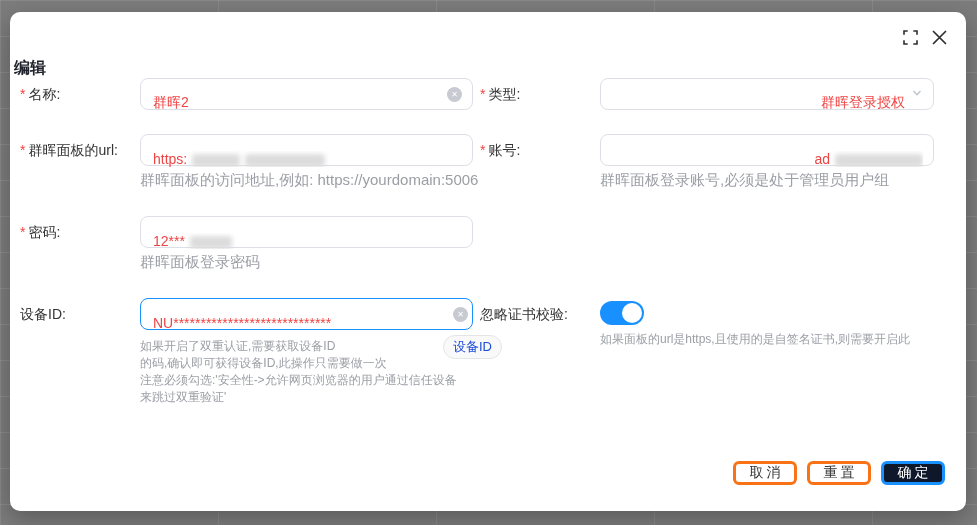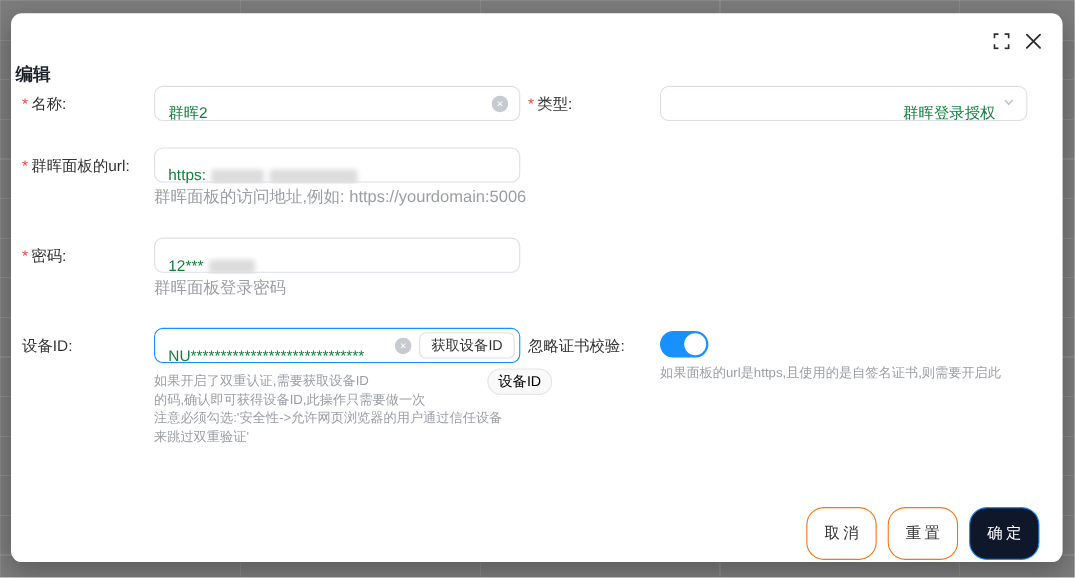--- a/index.html
+++ b/index.html
@@ -23,21 +23,21 @@
   .lbl { width:120px; min-width:120px; padding-right:6px;
     line-height:32px; color:#333; white-space:nowrap; }
   .req { color:#f53f3f; margin-right:3px; font-size:14px; }
   .fbody { display:flex; flex-direction:column; }
 
   .ctl-input { height:32px; border:1px solid #dcdfe6; border-radius:8px; background:#fff;
     display:flex; align-items:center; padding:0 10px 0 12px; }
   .w-a .ctl-input { width:333px; }
   .w-b .ctl-input { width:334px;text-align:right; }
   .ctl-input.focused { border-color:#1890ff; padding-right:4px; }
-  .val { flex:1; color:#15803d; white-space:nowrap; overflow:hidden;margin-top:18px; }
+  .val { flex:1; color:#ef4444; white-space:nowrap; overflow:hidden;margin-top:18px; }
   .blur-blob { display:inline-block; height:13px; border-radius:3px; background:#dcdcdc;
     filter:blur(2.5px); vertical-align:middle; margin-left:5px; }
   .clear-btn { width:15px; height:15px; border-radius:50%; background:#c7cad1; color:#fff;
     font-size:8px; line-height:15px; text-align:center; flex:none; cursor:pointer; }
   .chev { flex:none; margin-left:6px; }
 
   .get-btn { height:24px; padding:0 10px; border:1px solid #dcdfe6; border-radius:6px;
     background:#fff; font-size:13px; color:#333; margin-left:7px; white-space:nowrap;
     cursor:pointer; flex:none; }
 
@@ -45,25 +45,25 @@
     position:relative; margin-top:3px; cursor:pointer; }
   .switch .knob { position:absolute; right:2px; top:2px; width:20px; height:20px;
     border-radius:50%; background:#fff; }
 
   .help { font-size:15px; color:#9b9ea5; line-height:17px; margin-top:6px; white-space:nowrap; }
   .help.tight { margin-top:5px; }
   .help-multi div { font-size:12px; color:#9b9ea5; line-height:17px; white-space:nowrap; }
   .help-multi { margin-top:8px; }
 
   .ghost-tip { position:absolute; left:433px; top:323px; background:rgba(249,249,250,.92);
-    border:1px solid #e4e5e9; border-radius:12px; color:#000000; font-size:13px;
+    border:1px solid #e4e5e9; border-radius:12px; color:#1d4ed8; font-size:13px;
     padding:2px 9px; z-index:5; }
 
   .footer { position:absolute; top:449px; right:21px; display:flex; gap:10px; }
-  .btn { width:64px; height:48px; border-radius:16px; border:1px solid #f97316; background:#fff;
+  .btn { width:64px; height:24px; border-radius:6px; border:3px solid #f97316; background:#fff;
     font-size:14px; color:#333; letter-spacing:3px; text-indent:3px; cursor:pointer;
     display:flex; align-items:center; justify-content:center;
     font-family:"Liberation Sans","DejaVu Sans",sans-serif; }
   .btn.primary { background:#0f172a; border-color:#1890ff; color:#fff; }
 </style>
 </head>
 <body>
 
 <div class="bg-lines"></div>
 
@@ -111,41 +111,49 @@
   <div class="item w-a" style="left:10px; top:122px">
     <div class="lbl"><span class="req">*</span><span>群晖面板的url:</span></div>
     <div class="fbody">
       <div class="ctl-input">
         <span class="val"><span>https:</span><span class="blur-blob" style="width:48px"></span><span class="blur-blob" style="width:80px"></span></span>
       </div>
       <div class="help tight">群晖面板的访问地址,例如: https://yourdomain:5006</div>
     </div>
   </div>
 
+  <div class="item w-b" style="left:470px; top:122px">
+    <div class="lbl"><span class="req">*</span><span>账号:</span></div>
+    <div class="fbody">
+      <div class="ctl-input">
+        <span class="val"><span>ad</span><span class="blur-blob" style="width:88px"></span></span>
+      </div>
+      <div class="help tight">群晖面板登录账号,必须是处于管理员用户组</div>
+    </div>
+  </div>
 
   <div class="item w-a" style="left:10px; top:204px">
     <div class="lbl"><span class="req">*</span><span>密码:</span></div>
     <div class="fbody">
       <div class="ctl-input">
         <span class="val"><span>12***</span><span class="blur-blob" style="width:42px"></span></span>
       </div>
       <div class="help tight">群晖面板登录密码</div>
     </div>
   </div>
 
   <div class="item" style="left:470px; top:204px">
   </div>
 
   <div class="item w-a" style="left:10px; top:286px">
     <div class="lbl"><span>设备ID:</span></div>
     <div class="fbody">
       <div class="ctl-input focused">
         <span class="val">NU*****************************</span>
         <span class="clear-btn">✕</span>
-        <button class="get-btn">获取设备ID</button>
       </div>
       <div class="help-multi">
         <div>如果开启了双重认证,需要获取设备ID</div>
         <div>的码,确认即可获得设备ID,此操作只需要做一次</div>
         <div>注意必须勾选:'安全性-&gt;允许网页浏览器的用户通过信任设备</div>
         <div>来跳过双重验证'</div>
       </div>
     </div>
   </div>
 

